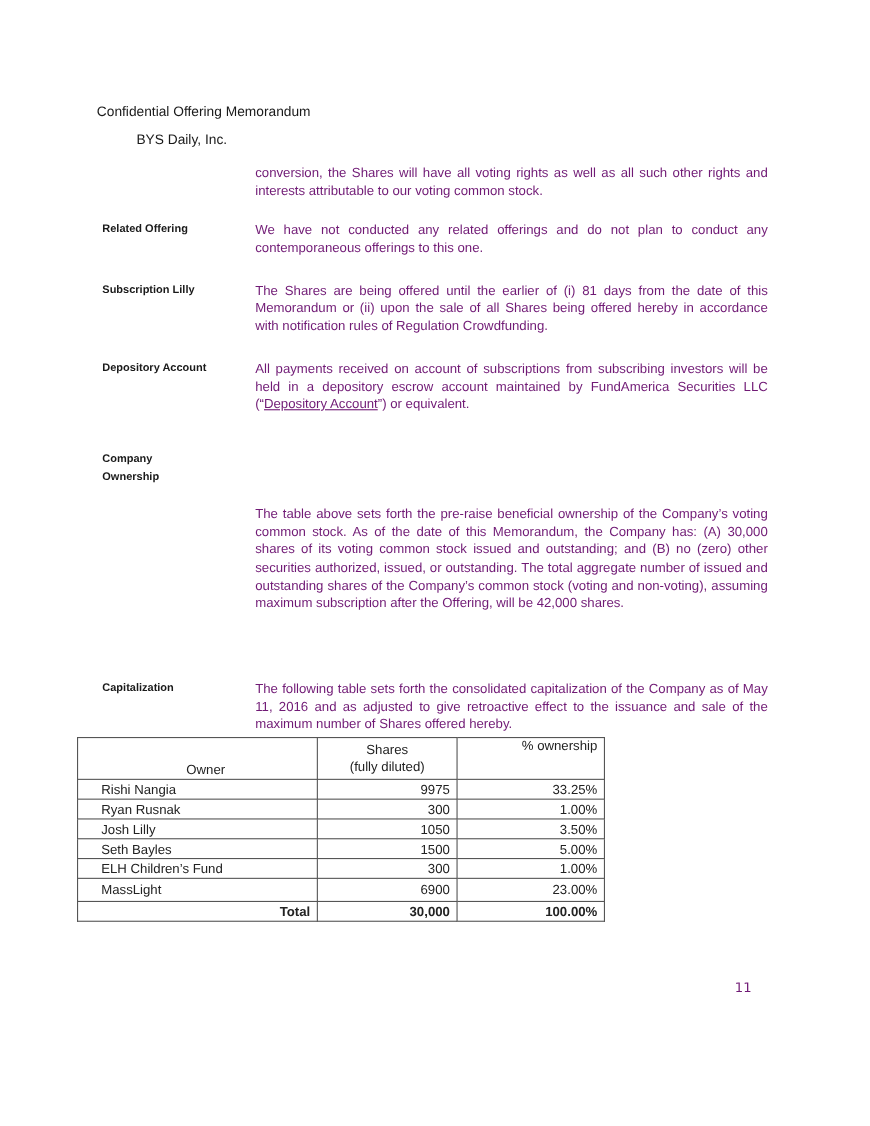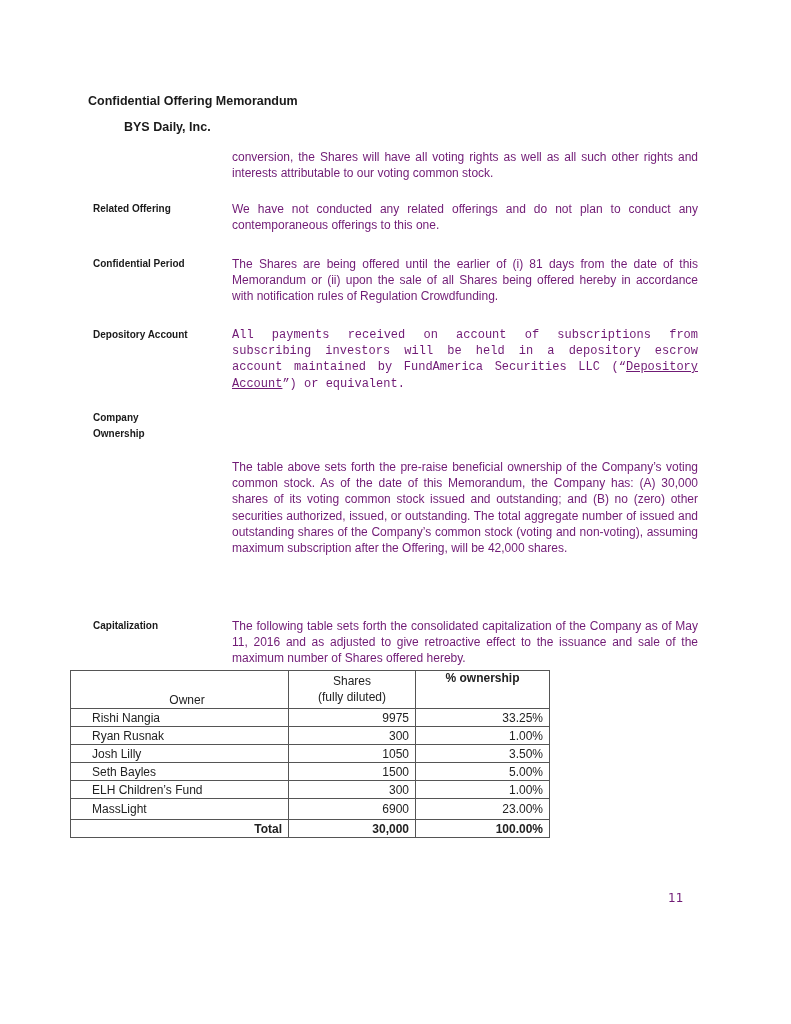--- a/index.html
+++ b/index.html
@@ -1,55 +1,55 @@
 <!DOCTYPE html>
 <html><head>
   <meta charset="utf-8">
   <style>
     html, body { margin: 0; padding: 0; background: #ffffff; }
     body { width: 791px; height: 1024px; position: relative; overflow: hidden;
       font-family: "Liberation Sans", sans-serif; color: #1a1a1a; }
-    .hdr { position: absolute; left: 88px; font-weight: bold; font-size: 12.5px; line-height: 18px; }
+    .hdr { position: absolute; left: 88px; font-weight: normal; font-size: 12.5px; line-height: 18px; }
     .hdr1 { top: 92px; }
     .hdr2 { top: 118px; padding-left: 36px; }
     .label { position: absolute; left: 93px; font-weight: bold; font-size: 10px; line-height: 16px; }
     .para { position: absolute; left: 232px; width: 466px; font-size: 12px; line-height: 16.2px;
       text-align: justify; color: #701a75; }
     .para u { text-decoration: underline; }
     table.cap { position: absolute; left: 70px; top: 670px; border-collapse: collapse;
       font-size: 12px; color: #222; }
     table.cap td, table.cap th { border: 1px solid #555; padding: 0 6px; height: 17px; font-weight: normal; }
     table.cap .c1 { width: 190px; padding-left: 21px; }
     table.cap .c2 { width: 114px; text-align: right; }
     table.cap .c3 { width: 121px; text-align: right; }
     table.cap thead th { vertical-align: top; }
     table.cap thead th.c1 { text-align: center; vertical-align: bottom; padding-bottom: 1px; }
     table.cap thead th.c2 { text-align: center; line-height: 16px; padding-top: 2px; }
-    table.cap thead th.c3 { text-align: center; padding-top: 0px; font-weight: bold; }
+    table.cap thead th.c3 { padding-top: 0px; }
     table.cap tr.total td { font-weight: bold; }
     table.cap tr.tall td { height: 20px; }
     .pageno { position: absolute; left: 668px; top: 891px; font-family: "DejaVu Sans", sans-serif;
       font-size: 12px; color: #701a75; }
   </style>
 </head>
 <body>
 
 <div class="hdr hdr1">Confidential Offering Memorandum</div>
 <div class="hdr hdr2">BYS Daily, Inc.</div>
 
 <div class="para" style="top:149px;">conversion, the Shares will have all voting rights as well as all such other rights and interests attributable to our voting common stock.</div>
 
 <div class="label" style="top:201px;">Related Offering</div>
 <div class="para" style="top:201px;">We have not conducted any related offerings and do not plan to conduct any contemporaneous offerings to this one.</div>
 
-<div class="label" style="top:256px;">Confidential Period</div>
+<div class="label" style="top:256px;">Subscription Lilly</div>
 <div class="para" style="top:256px;">The Shares are being offered until the earlier of (i) 81 days from the date of this Memorandum or (ii) upon the sale of all Shares being offered hereby in accordance with notification rules of Regulation Crowdfunding.</div>
 
 <div class="label" style="top:327px;">Depository Account</div>
-<div class="para" style="top:327px;font-family:Liberation Mono, monospace;"><span>All payments received on account of subscriptions from subscribing investors will be held in a depository escrow account maintained by FundAmerica Securities LLC (“</span><u>Depository Account</u><span>”) or equivalent.</span></div>
+<div class="para" style="top:327px;"><span>All payments received on account of subscriptions from subscribing investors will be held in a depository escrow account maintained by FundAmerica Securities LLC (“</span><u>Depository Account</u><span>”) or equivalent.</span></div>
 
 <div class="label" style="top:410px;">
   <div>Company</div>
   <div>Ownership</div>
 </div>
 <div class="para" style="top:459px;">The table above sets forth the pre-raise beneficial ownership of the Company’s voting common stock. As of the date of this Memorandum, the Company has: (A) 30,000 shares of its voting common stock issued and outstanding; and (B) no (zero) other securities authorized, issued, or outstanding.  The total aggregate number of issued and outstanding shares of the Company’s common stock (voting and non-voting), assuming maximum subscription after the Offering, will be 42,000 shares.</div>
 
 <div class="label" style="top:618px;">Capitalization</div>
 <div class="para" style="top:618px;">The following table sets forth the consolidated capitalization of the Company as of May 11, 2016 and as adjusted to give retroactive effect to the issuance and sale of the maximum number of Shares offered hereby.</div>
 

